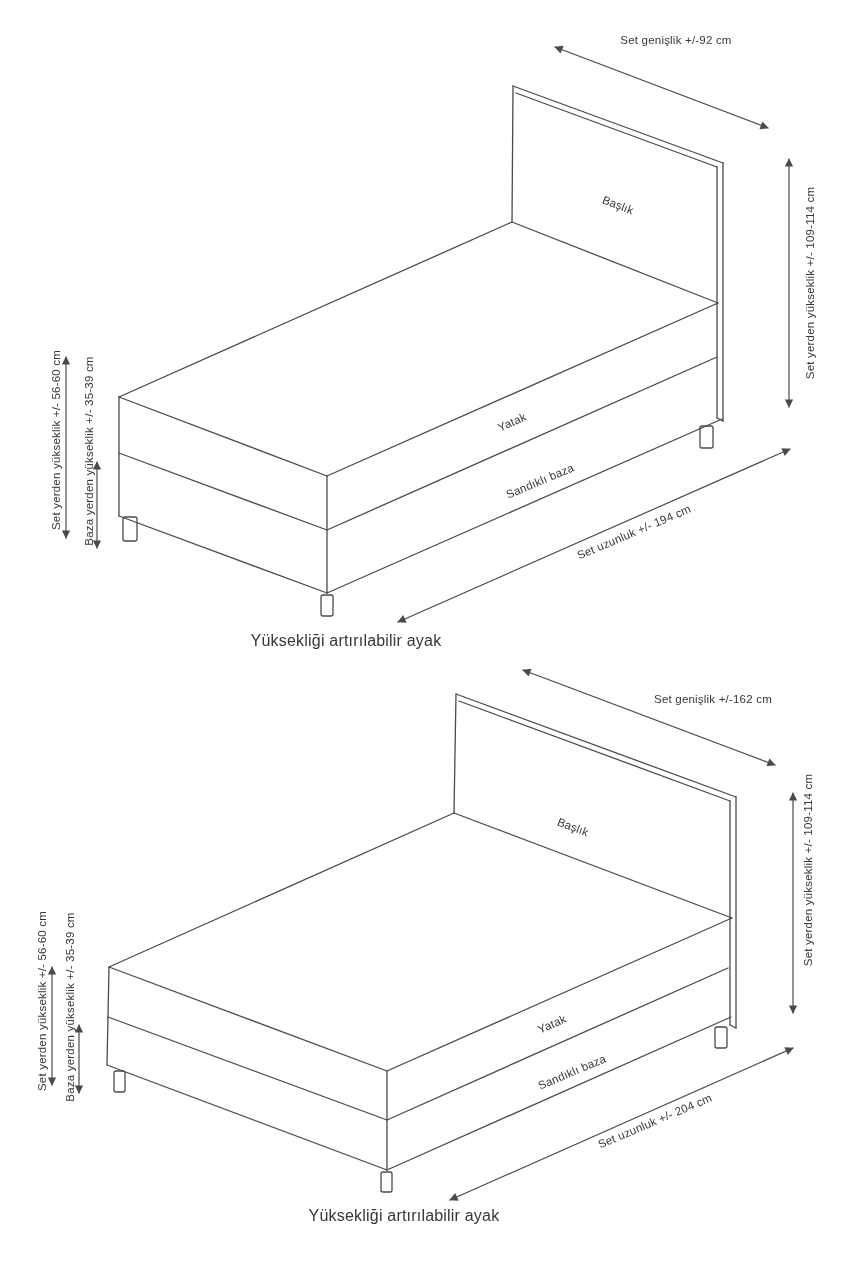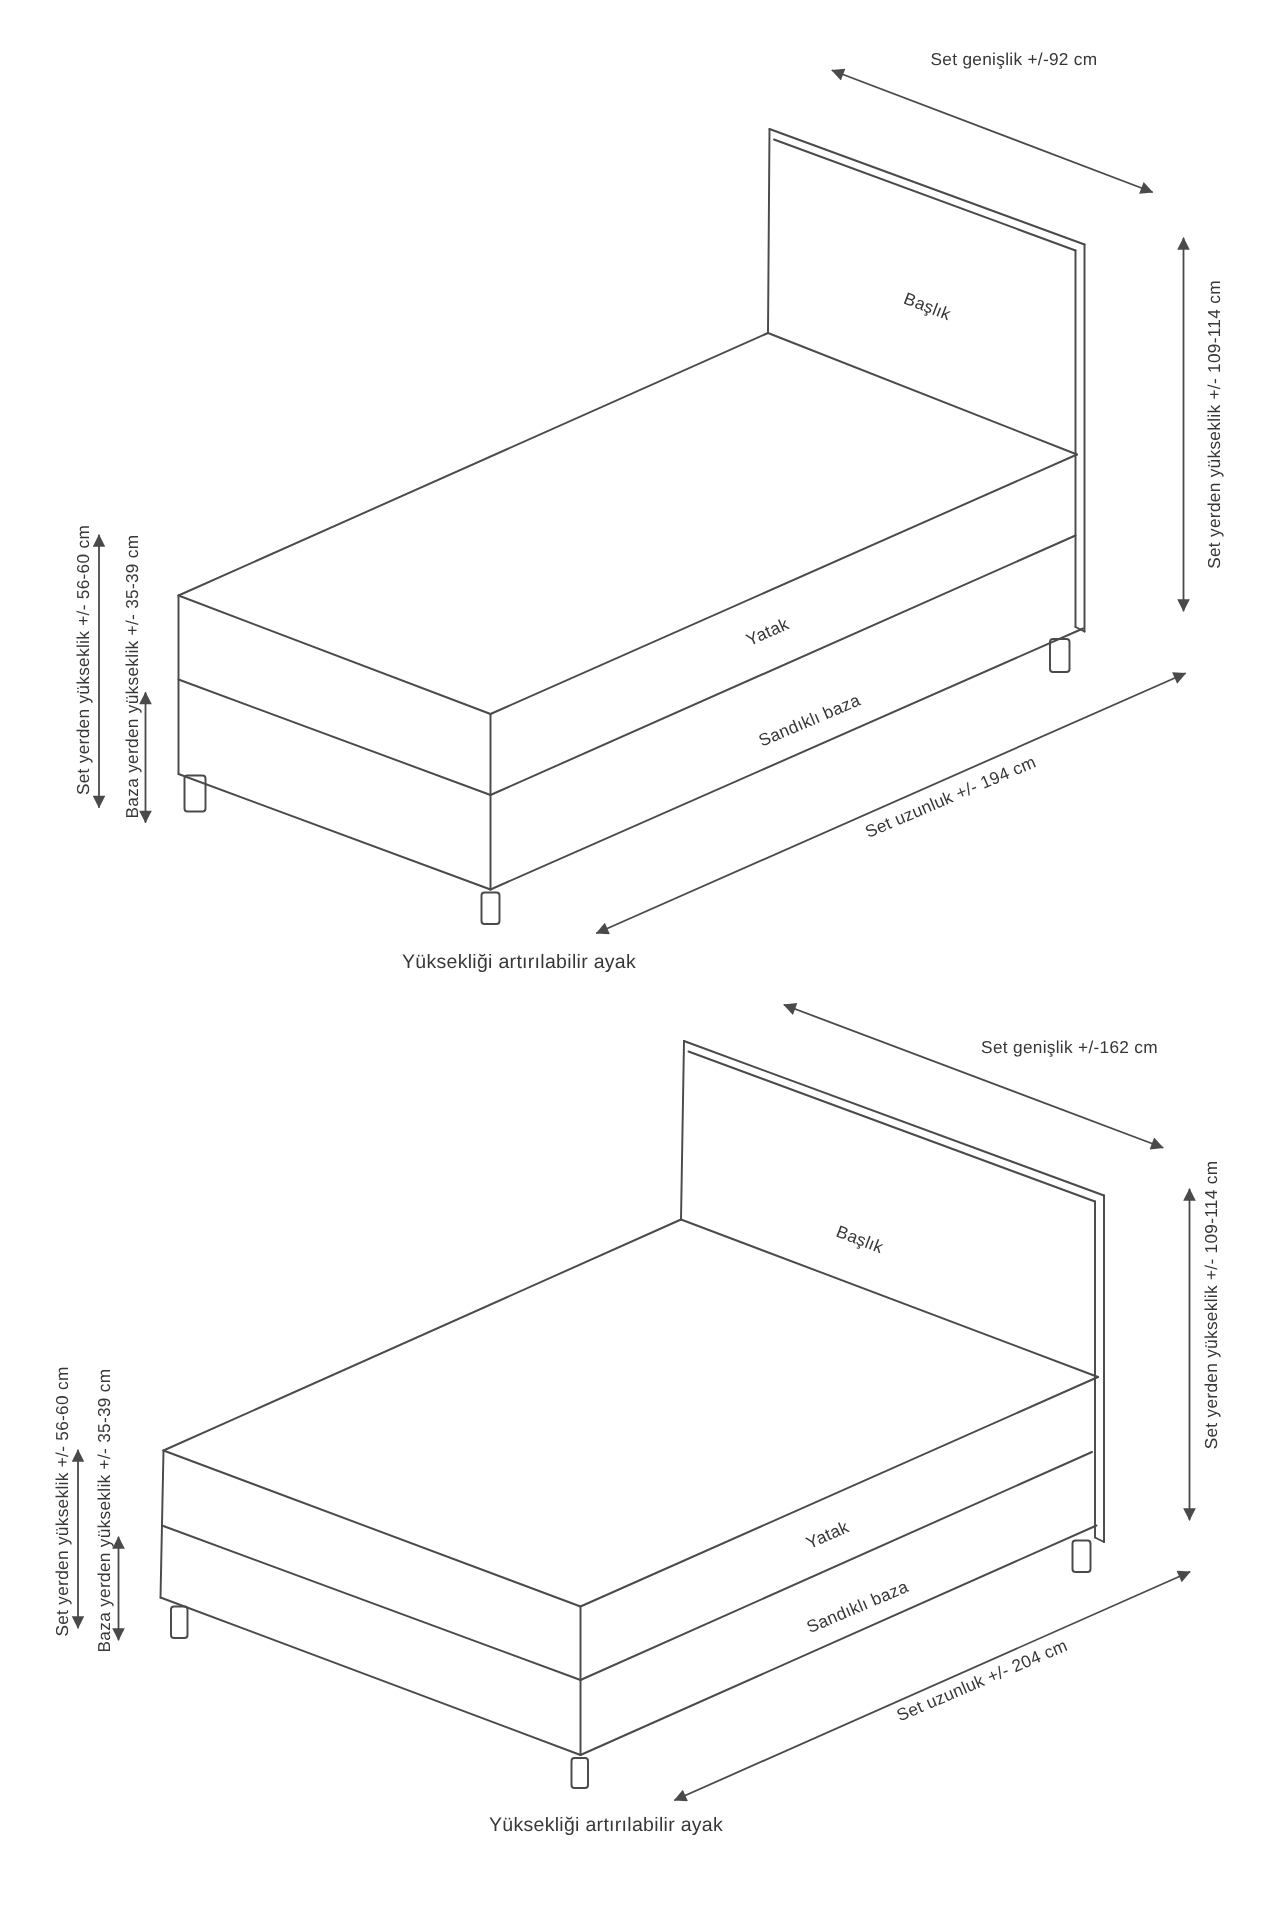--- a/index.html
+++ b/index.html
@@ -7,21 +7,21 @@
     position:relative;width:853px;height:1280px;background:#ffffff;
     overflow:hidden;font-family:"Liberation Sans",sans-serif;
   }
   #drawing{position:absolute;left:0;top:0;}
   .lbl{
     position:absolute;white-space:nowrap;color:#373737;
     font-size:11.5px;letter-spacing:.2px;
     transform:translate(-50%,-50%) rotate(var(--r,0deg));
     transform-origin:center center;
   }
-  .lbl.big{font-size:13px;}
+  .lbl.big{font-size:16px;}
 </style>
 </head>
 <body>
 
 <div id="stage">
 
   <svg id="drawing" width="853" height="1280" viewBox="0 0 853 1280" fill="none" stroke="#4a4a4a" stroke-width="1.3" stroke-linecap="round">
     <defs>
       <marker id="ah" viewBox="0 0 10 10" refX="9" refY="5" markerWidth="9" markerHeight="7" orient="auto-start-reverse">
         <path d="M0,0 L10,5 L0,10 z" fill="#4a4a4a" stroke="none"></path>

